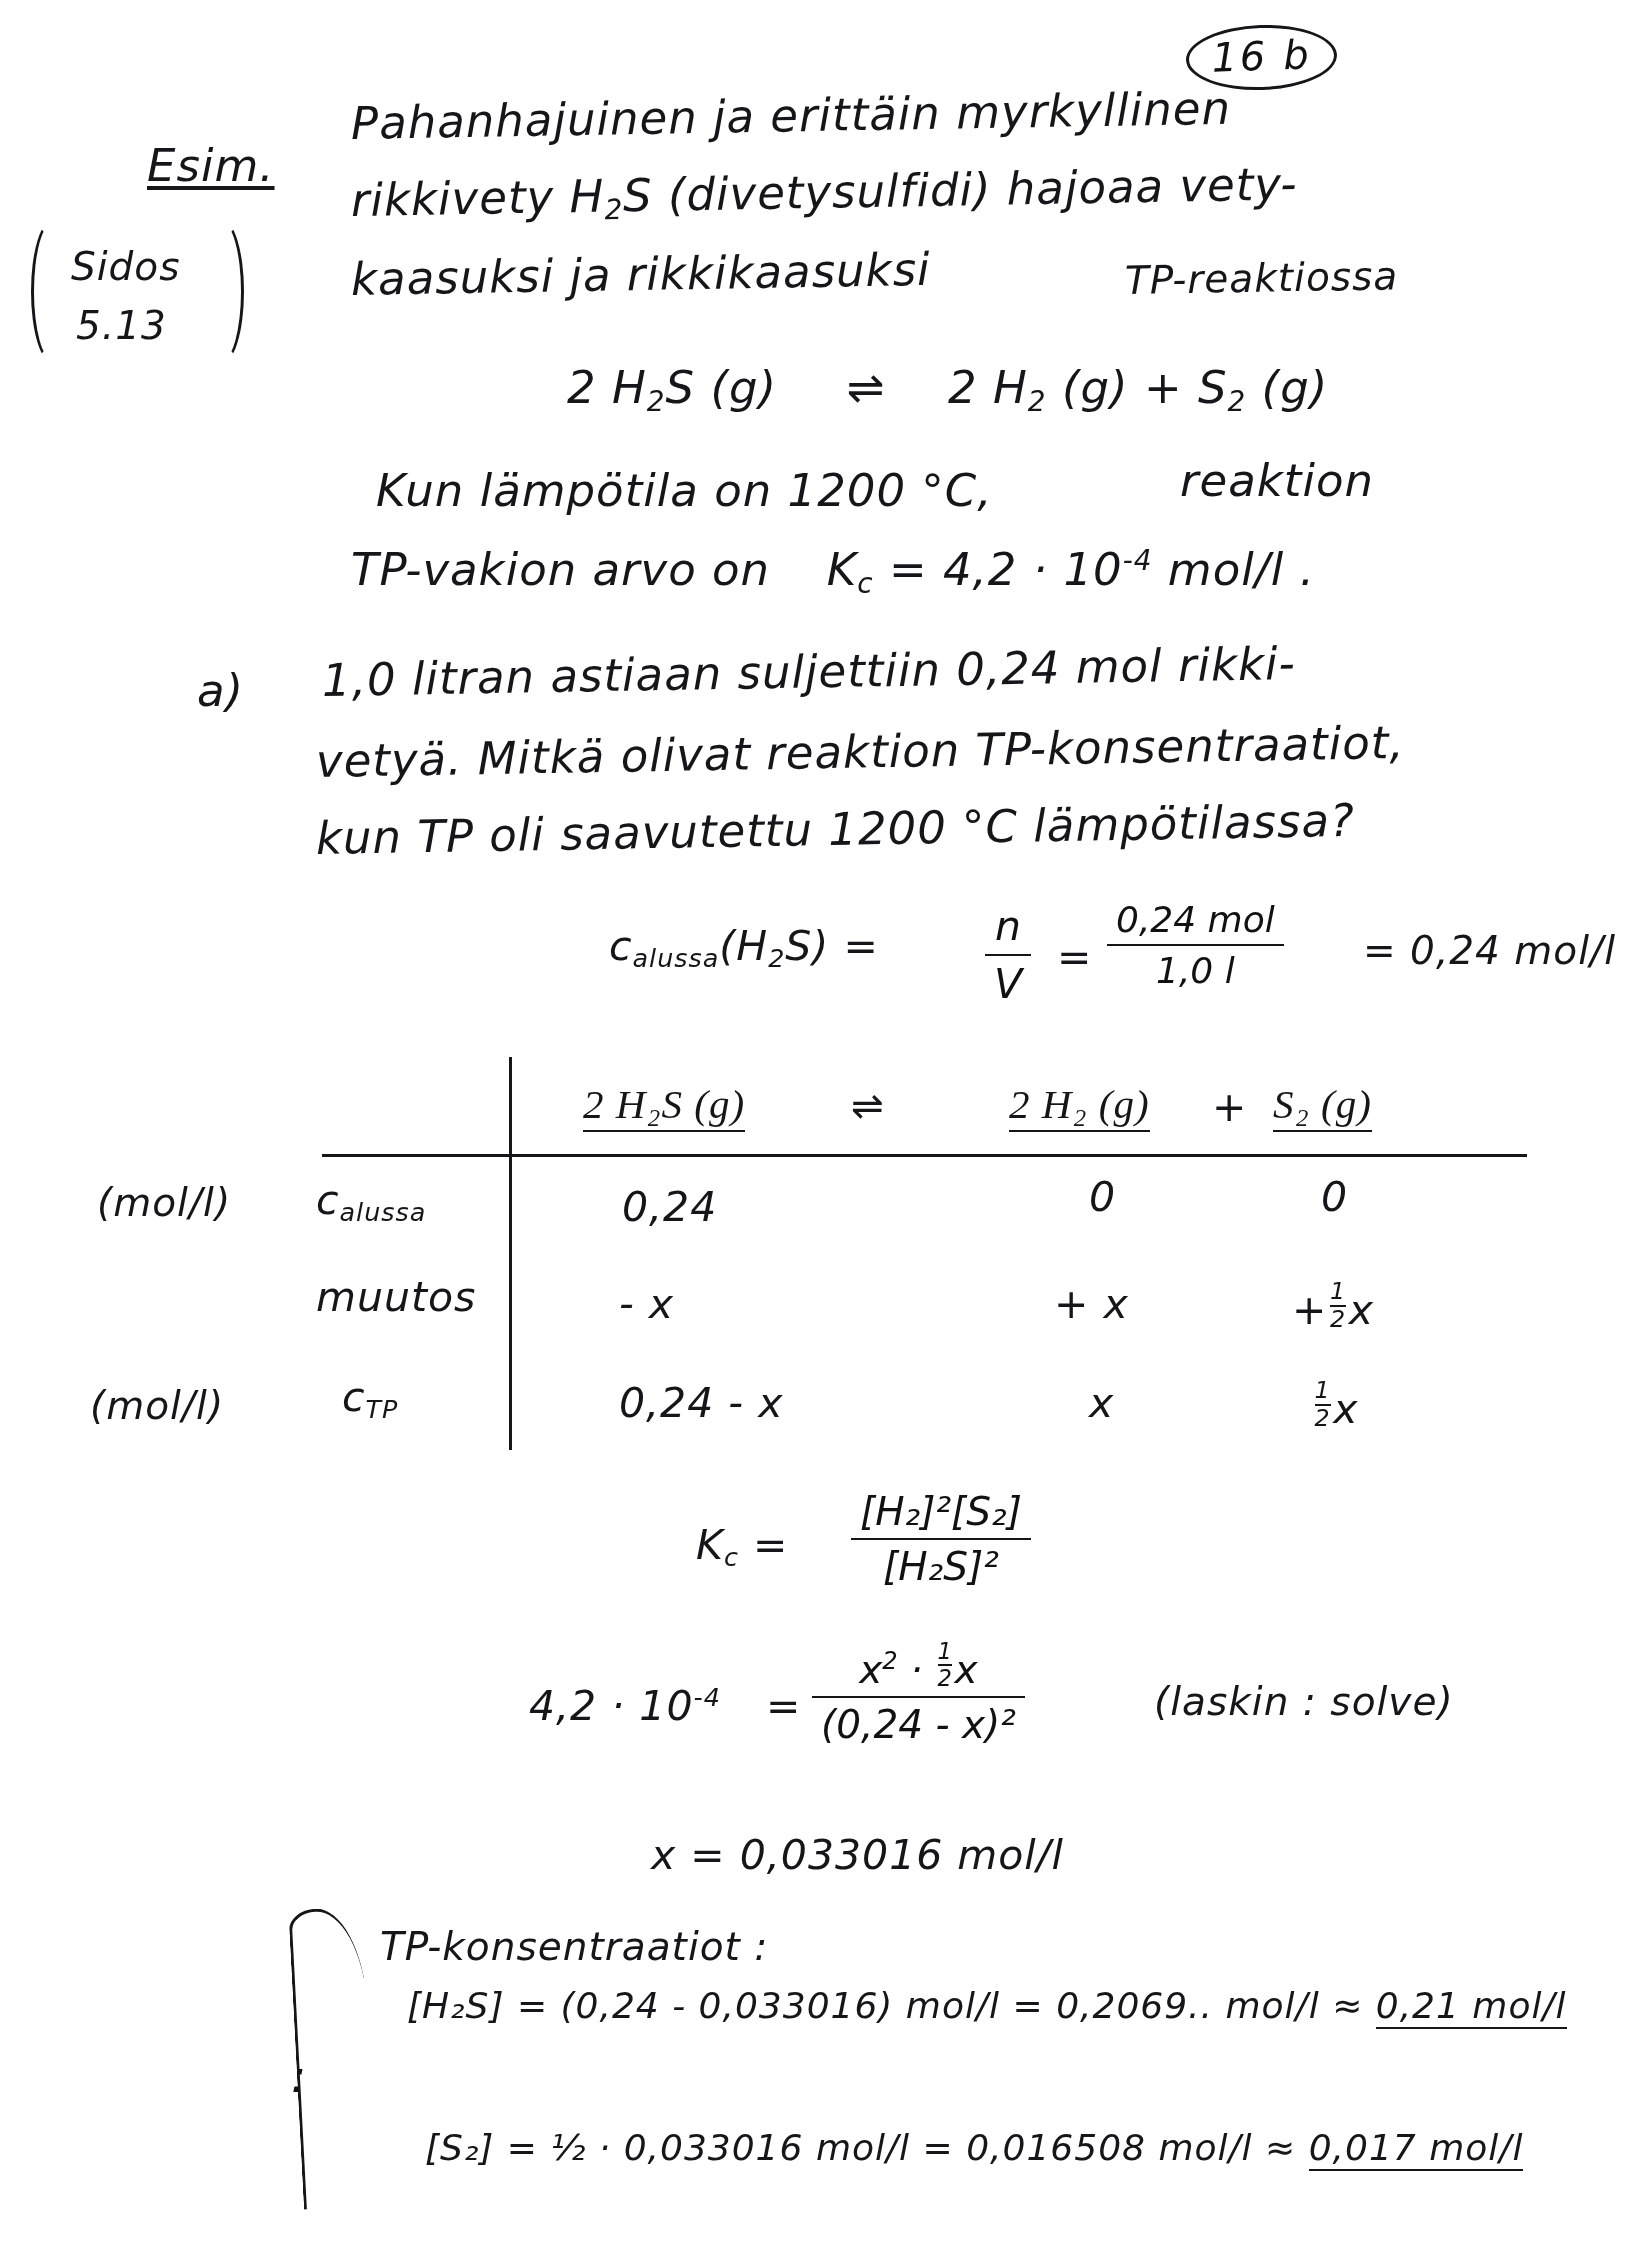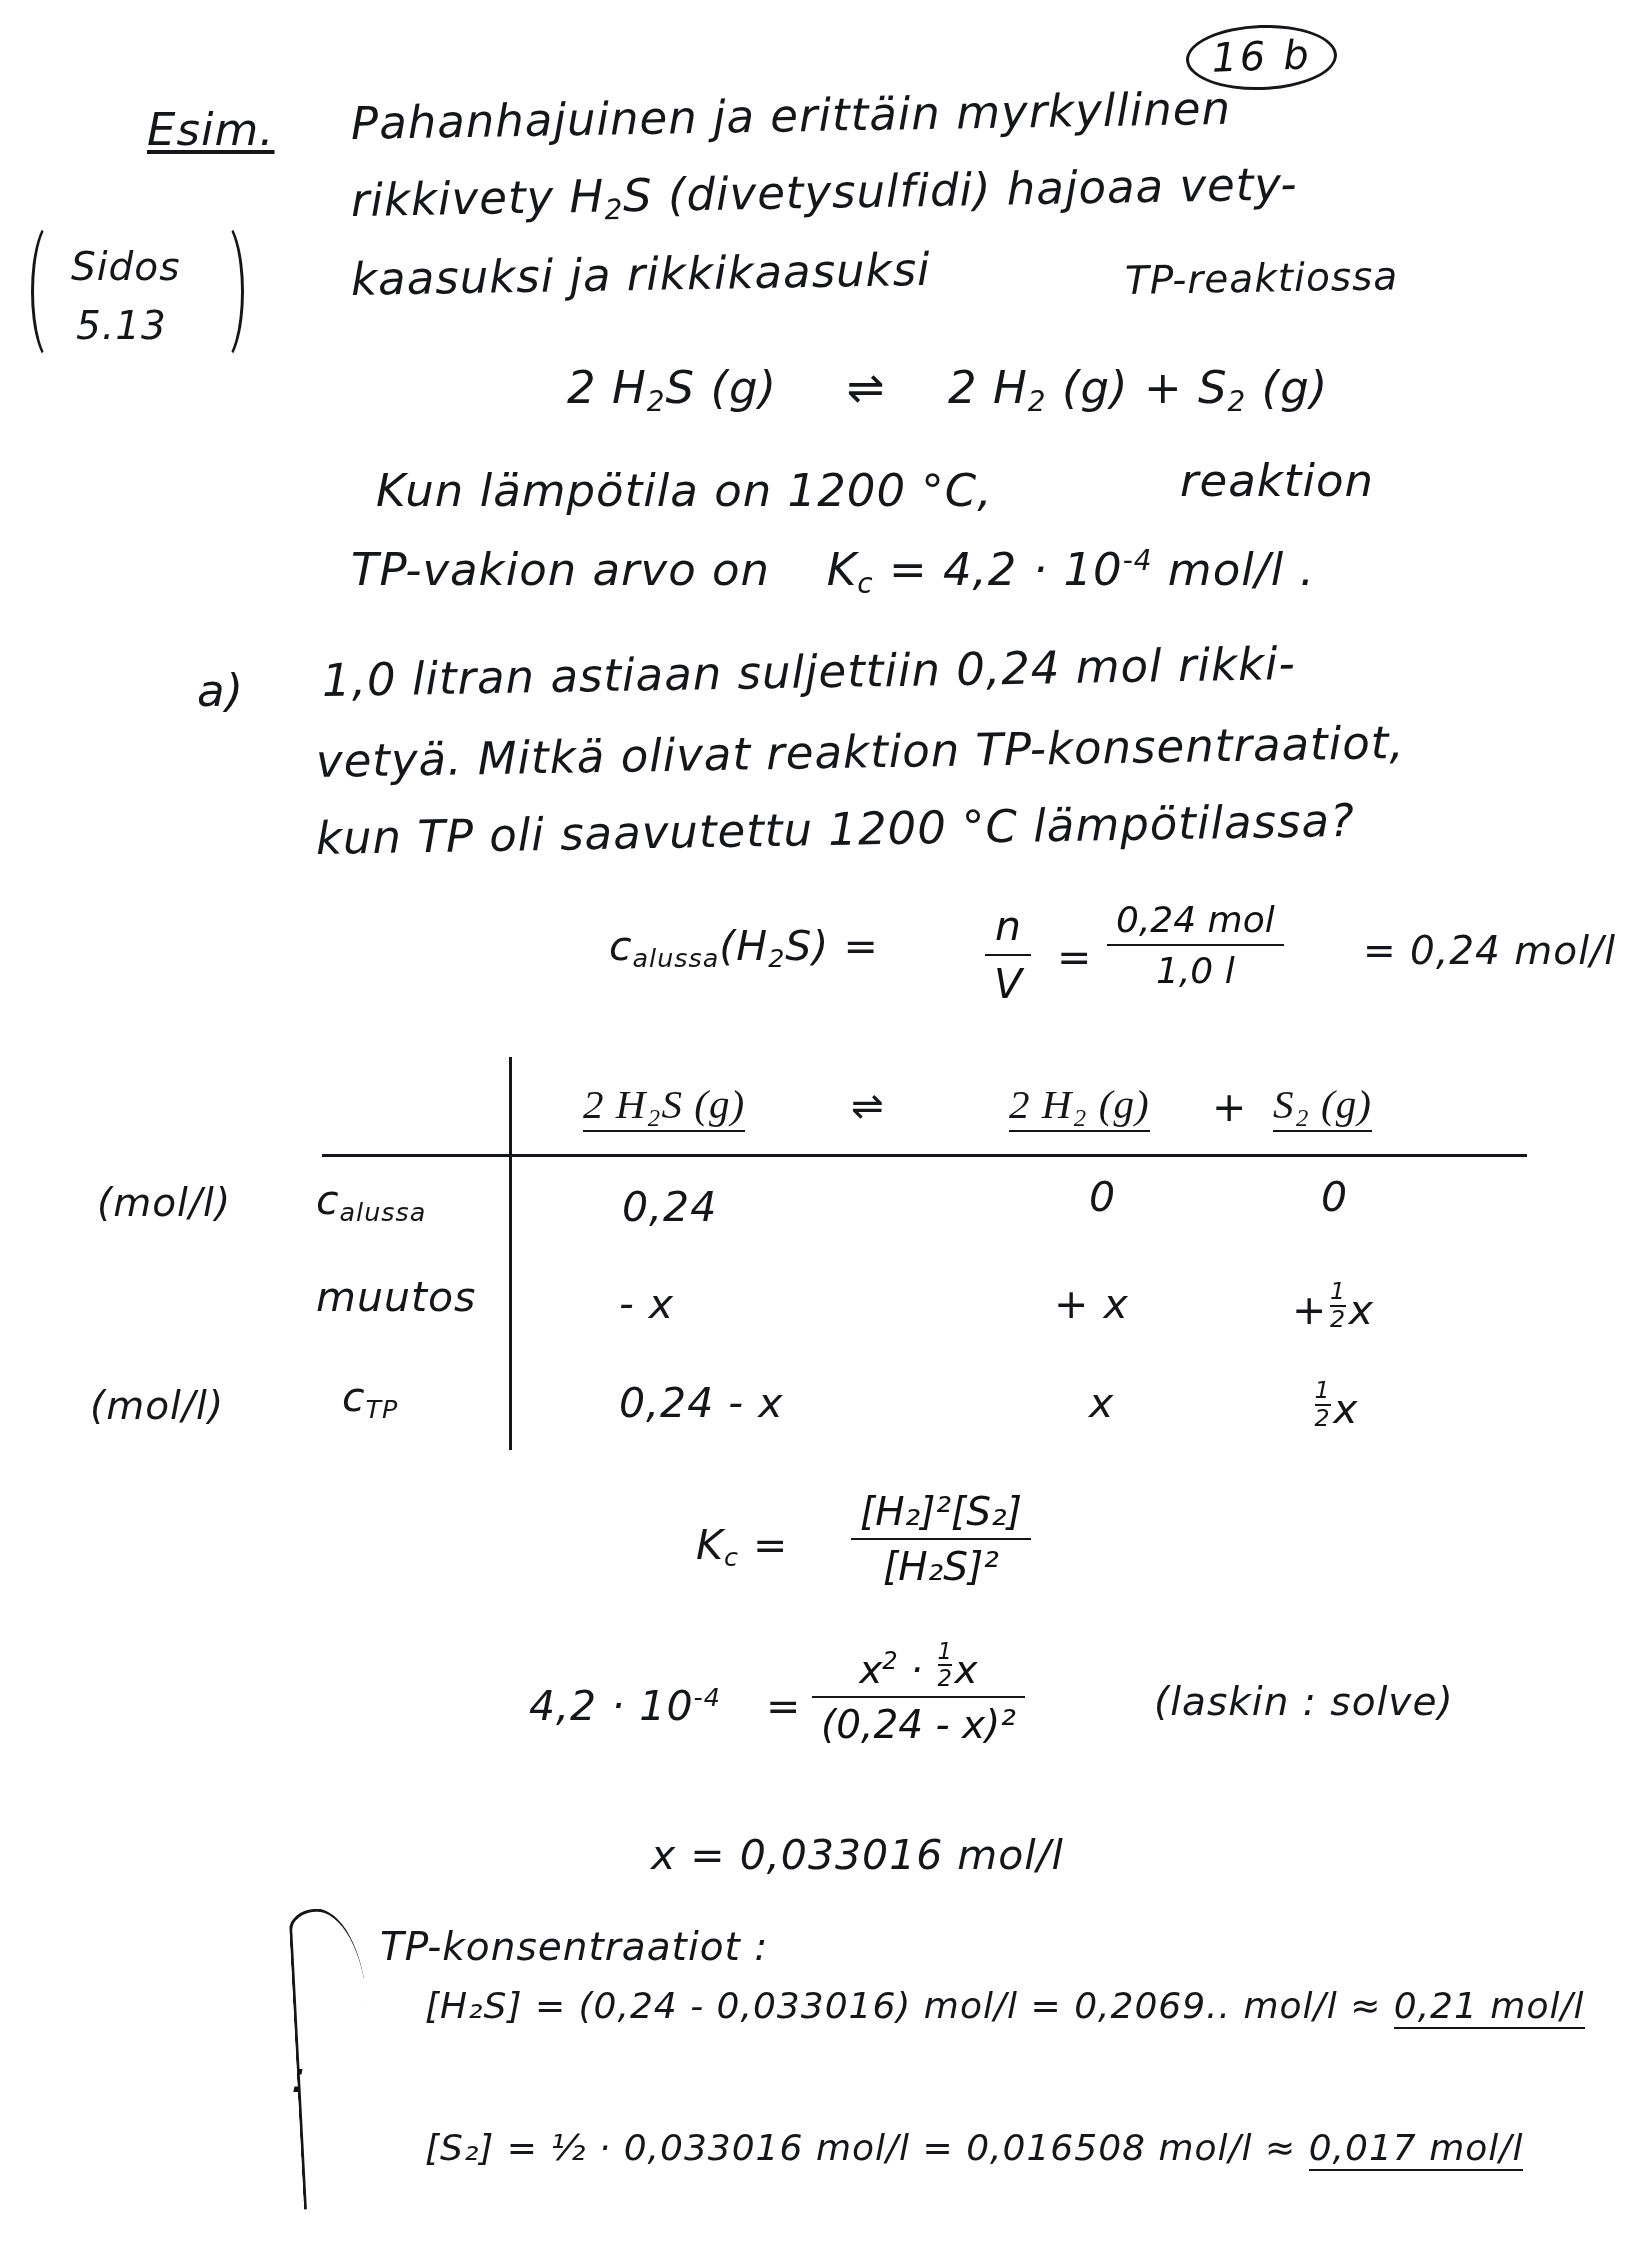--- a/index.html
+++ b/index.html
@@ -31,21 +31,21 @@
     transform-origin: left center;
   }
   .s70 { font-size: 45px; }
   .s64 { font-size: 41px; }
   .s60 { font-size: 39px; }
   .s56 { font-size: 36px; }
 
   .sub { font-size: 0.62em; vertical-align: -0.28em; }
   .sup { font-size: 0.62em; vertical-align: 0.55em; }
 
-  .u { text-decoration: underline; text-underline-offset: 5.2px; }
+  .u { text-decoration: underline; text-underline-offset: 5.2px; margin-top: 36px; }
   .uu {
     border-bottom: 2.6px double #15161a;
     padding-bottom: 1.3px;
   }
 
   
   .page-num {
     position: absolute;
     left: 1186px;
     top: 24.5px;
@@ -301,21 +301,21 @@
 
   <div class="hw s60" style="left:1154px; top:1679px;">(laskin : solve)</div>
 
   <div class="hw s64" style="left:651px; top:1831px;">x = 0,033016  mol/l</div>
 
   <div class="answer-brace"></div>
   <div class="answer-dot">:</div>
 
   <div class="hw s60" style="left:380px; top:1924px;">TP-konsentraatiot :</div>
 
-  <div class="hw s56" style="left:425px; top:1985px;">
+  <div class="hw s56" style="left:407px; top:1985px;">
     <span>[H₂S]</span>
     <span>= (0,24 - 0,033016) mol/l</span>
     <span>= 0,2069.. mol/l</span>
     <span>≈</span>
     <span class="uu">0,21 mol/l</span>
   </div>
 
 
   <div class="hw s56" style="left:425px; top:2127px;">
     <span>[S₂]</span>

